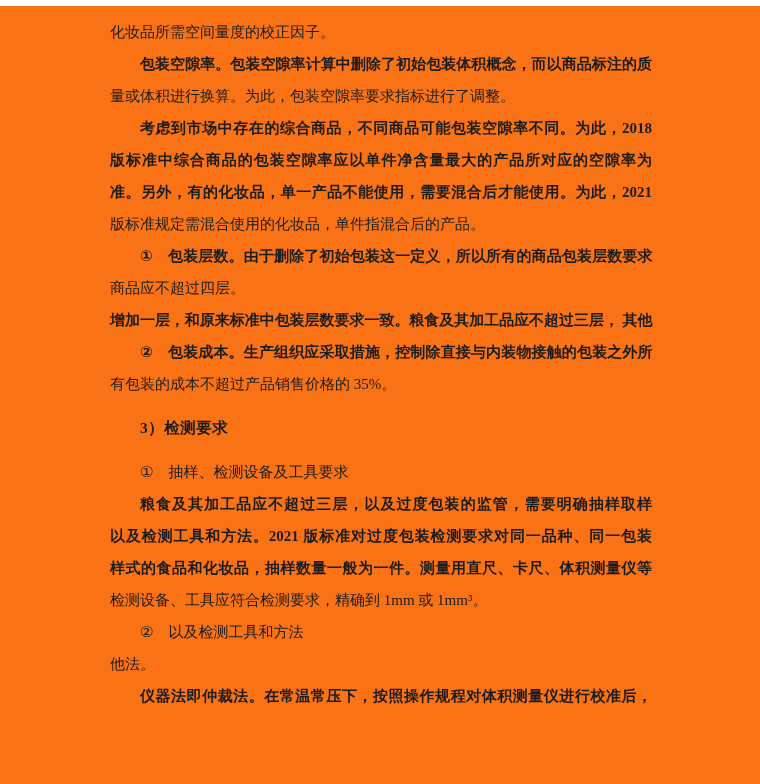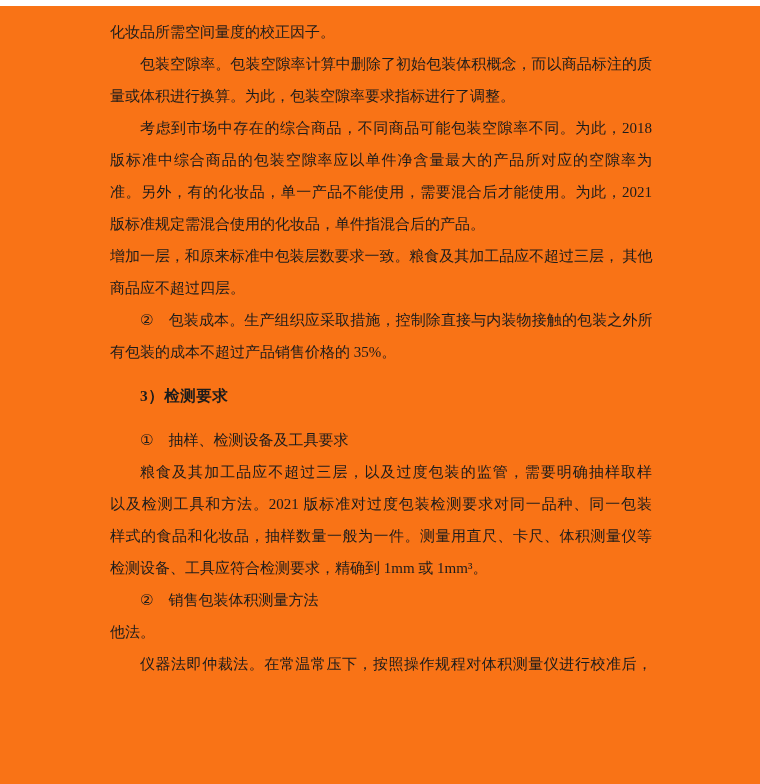--- a/index.html
+++ b/index.html
@@ -20,20 +20,21 @@
     line-height: 32px;
     color: #1c1c1c;
   }
   .body {
     text-align: justify;
     text-align-last: left;
     text-justify: inter-character;
   }
   .body.fill {
     text-align-last: justify;
+    font-weight: bold;
   }
   .indent {
     text-indent: 30px;
   }
   .tight {
     letter-spacing: -0.6px;
   }
   .heading {
     font-weight: bold;
     text-indent: 30px;
@@ -47,27 +48,28 @@
 
 <div class="page" style="background: #f97316; margin-top: 6px;">
   <div class="content" id="doc" style="color: rgb(28, 28, 28);">
       <div class="body">化妆品所需空间量度的校正因子。</div>
       <div class="body indent fill">包装空隙率。包装空隙率计算中删除了初始包装体积概念，而以商品标注的质</div>
       <div class="body">量或体积进行换算。为此，包装空隙率要求指标进行了调整。</div>
       <div class="body indent fill">考虑到市场中存在的综合商品，不同商品可能包装空隙率不同。为此，2018</div>
       <div class="body fill">版标准中综合商品的包装空隙率应以单件净含量最大的产品所对应的空隙率为</div>
       <div class="body fill">准。另外，有的化妆品，单一产品不能使用，需要混合后才能使用。为此，2021</div>
       <div class="body">版标准规定需混合使用的化妆品，单件指混合后的产品。</div>
+      <div class="body indent fill tight">①　包装层数。由于删除了初始包装这一定义，所以所有的商品包装层数要求</div>
+      <div class="body">商品应不超过四层。</div>
       <div class="body fill tight">增加一层，和原来标准中包装层数要求一致。粮食及其加工品应不超过三层， 其他</div>
-      <div class="body">商品应不超过四层。</div>
       <div class="body indent fill tight">②　包装成本。生产组织应采取措施，控制除直接与内装物接触的包装之外所</div>
       <div class="body">有包装的成本不超过产品销售价格的 35%。</div>
       <div class="heading indent">3）检测要求</div>
       <div class="body indent">①　抽样、检测设备及工具要求</div>
       <div class="body indent fill">粮食及其加工品应不超过三层，以及过度包装的监管，需要明确抽样取样</div>
       <div class="body fill">以及检测工具和方法。2021 版标准对过度包装检测要求对同一品种、同一包装</div>
       <div class="body fill">样式的食品和化妆品，抽样数量一般为一件。测量用直尺、卡尺、体积测量仪等</div>
       <div class="body">检测设备、工具应符合检测要求，精确到 1mm 或 1mm³。</div>
-      <div class="body indent">②　销售包装体积测量方法</div>
+      <div class="body indent">②　以及检测工具和方法</div>
       <div class="body">他法。</div>
       <div class="body indent fill">仪器法即仲裁法。在常温常压下，按照操作规程对体积测量仪进行校准后，</div>
     </div>
 </div>
 
 </body></html>

